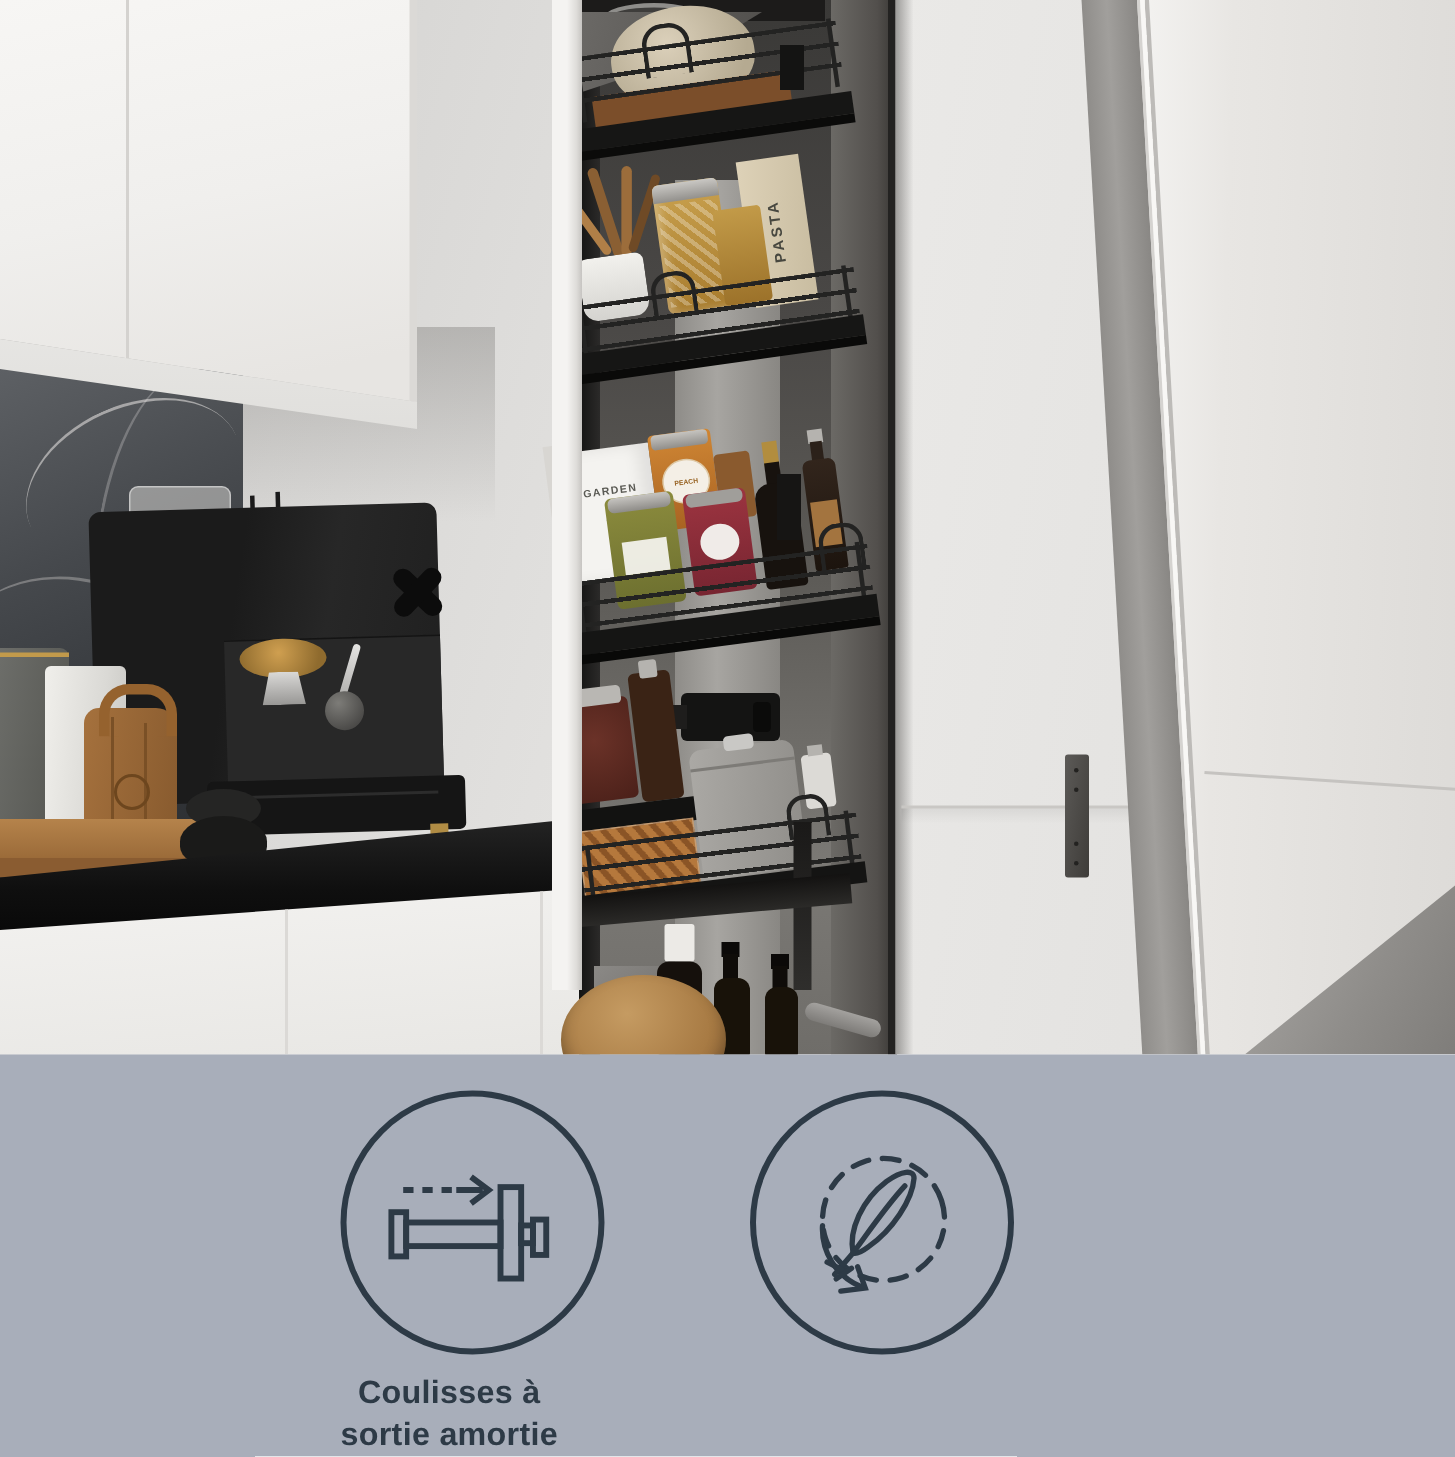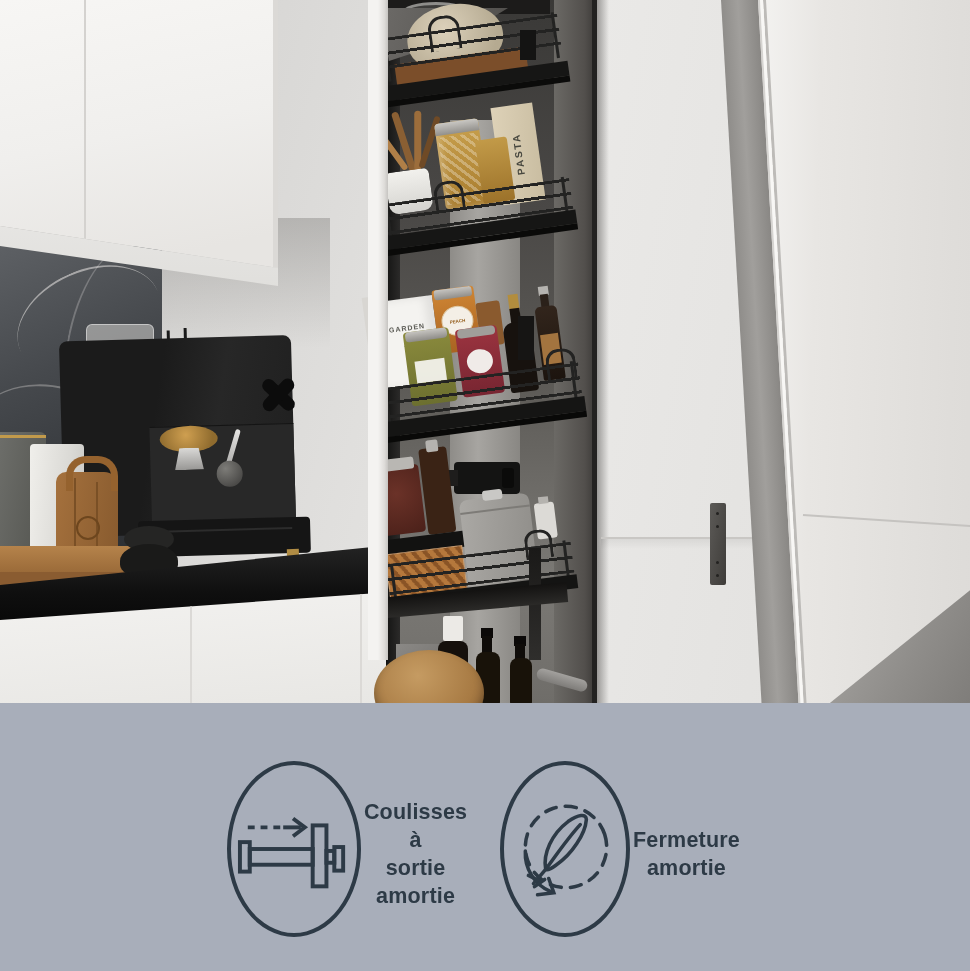--- a/index.html
+++ b/index.html
@@ -1,21 +1,21 @@
 <!DOCTYPE html>
 <html style="--band-bg: #a8aeba; --accent: #2d3a46;"><head>
 <meta charset="utf-8">
 <style>
   html,body{margin:0;padding:0;background:#fff;}
   .stage{position:relative;width:970px;height:971px;overflow:hidden;font-family:"Liberation Sans",sans-serif;}
   .a{position:absolute;}
   
   .band{position:absolute;left:0;top:703px;width:970px;height:268px;background:var(--band-bg,#a8aeba);
         display:flex;justify-content:center;gap:30px;padding-top:24px;box-sizing:border-box;}
-  .feature{width:243px;display:flex;flex-direction:row;align-items:center;}
+  .feature{width:243px;display:flex;flex-direction:column;align-items:flex-start;}
   .circle{width:168px;height:168px;border:4px solid var(--accent,#2d3a46);border-radius:50%;
           display:flex;align-items:center;justify-content:center;color:var(--accent,#2d3a46);}
   .caption{margin-top:12px;font-weight:700;font-size:21.5px;line-height:1.3;color:var(--accent,#2d3a46);
            text-align:center;letter-spacing:.2px;}
   .caption span{display:block;}
   svg{display:block;}
   
   .lbl{position:absolute;font-weight:700;color:#55554f;}
 </style>
 </head>
@@ -270,20 +270,16 @@
           <circle cx="61" cy="58" r="40" stroke-dasharray="11 9" transform="rotate(-18 61 58)"></circle>
           <path d="M21 62 A41 41 0 0 0 46 102"></path>
           <path d="M33 105 L49 103 L44 89" fill="none" stroke-linejoin="miter"></path>
           <path d="M41 80 C38 65 47 45 63 33 C73 26 81 25 81 31 C80 45 67 65 51 76 C47 79 43 81 41 80 Z"></path>
           <path d="M41 80 C50 68 62 50 75 36"></path>
           <path d="M41 80 L29 94"></path>
           <path d="M24 86 L36 92"></path>
           <path d="M30 97 L40 90"></path>
         </svg>
       </div>
-      <div class="caption">
-        <span>Fermeture amortie</span>
-        <span></span>
-      </div>
     </div>
 
   </div>
 </div>
 
 </body></html>

